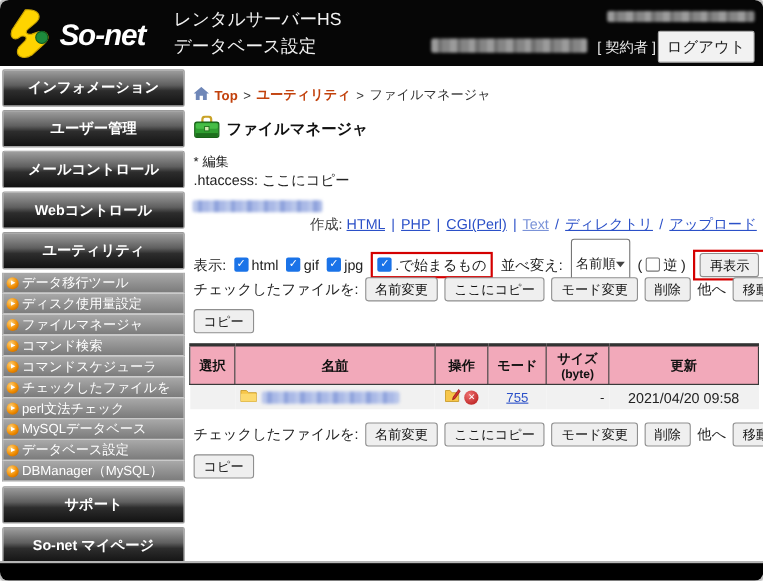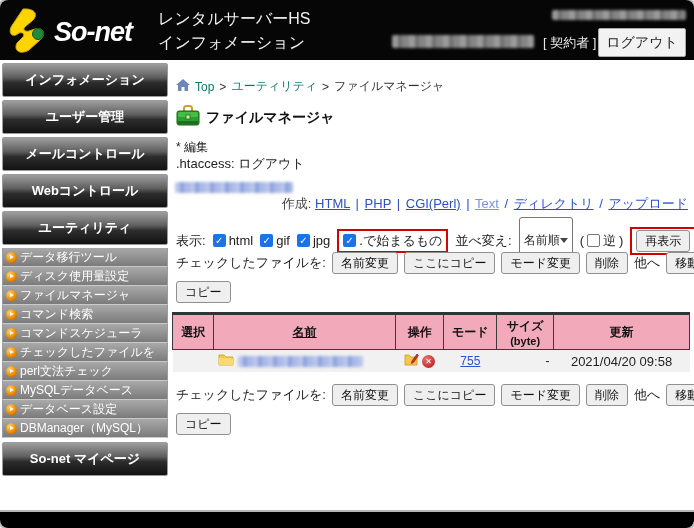--- a/index.html
+++ b/index.html
@@ -24,21 +24,21 @@
       font-size:13px;font-weight:bold;display:flex;align-items:center;justify-content:center;}
   .side-btn.sub{height:19px;border-left:1px solid #9b9b9b;border-right:1px solid #9b9b9b;border-bottom:1px solid #c9c9c9;
       background:linear-gradient(180deg,#a9a9a9 0%,#7b7b7b 100%);
       font-size:12px;display:flex;align-items:center;padding-left:3px;gap:3px;}
   .bullet{width:11px;height:11px;border-radius:50%;flex:0 0 11px;position:relative;
       background:radial-gradient(circle at 35% 32%,#ffd27a 0%,#f08c00 55%,#b35c00 100%);}
   .bullet::after{content:"";position:absolute;left:4px;top:3px;border-left:4px solid #fff;
       border-top:2.5px solid transparent;border-bottom:2.5px solid transparent;}
   
   .crumb{position:absolute;left:176px;top:78px;font-size:12px;display:flex;align-items:center;gap:5px;color:#333;}
-  .crumb a{color:#0f766e;text-decoration:none;cursor:pointer;}
+  .crumb a{color:#c2410c;text-decoration:none;cursor:pointer;font-weight:bold;}
   .page-title{position:absolute;left:176px;top:105px;display:flex;align-items:center;gap:6px;
       font-size:14px;font-weight:bold;color:#111;}
   .note1{position:absolute;left:176px;top:139px;font-size:12px;color:#222;}
   .note2{position:absolute;left:176px;top:155px;font-size:13px;color:#222;}
   .dir-redact{position:absolute;left:175px;top:182px;width:118px;height:11px;}
   .create-line{position:absolute;left:172px;top:195px;width:516px;text-align:right;font-size:13px;color:#444;}
   .create-line a{color:#2b50c8;text-decoration:underline;cursor:pointer;}
   .create-line a.lite{color:#7b93d8;}
   .create-line .sep{color:#2b50c8;margin:0 2px;}
   .filter-line{position:absolute;left:176px;top:217px;width:512px;display:flex;align-items:center;
@@ -82,21 +82,21 @@
     <div class="logo-wrap">
       <span>
         <svg width="44" height="46" viewBox="0 0 44 46">
           <path d="M15 2 C27 1 31 8 24 14 L18 19 C14 22 16 25 21 24 L27 22 C35 20 39 27 32 33 L21 43 C13 48 5 44 9 36 L15 30 C17 27 15 25 11 26 L8 28 C2 30 0 23 5 17 Z" fill="#ffd400" stroke="#caa400" stroke-width="1"></path>
           <circle cx="30" cy="27" r="5.5" fill="#1d8a3c" stroke="#0d5a22" stroke-width="1"></circle>
         </svg>
       </span>
       <span class="logo-text">So-net</span>
     </div>
     <div class="svc-title">レンタルサーバーHS
-インフォメーション</div>
+データベース設定</div>
     <span class="redact gray" style="position:absolute;left:552px;top:10px;width:134px;height:10px;"></span>
     <span class="redact gray" style="position:absolute;left:392px;top:35px;width:142px;height:13px;"></span>
     <span class="hdr-role">[ 契約者 ]</span>
     <div class="logout-btn">ログアウト</div>
   </div>
 
   <div class="sidebar">
     <div class="side-btn main">インフォメーション</div>
     <div class="side-btn main">ユーザー管理</div>
     <div class="side-btn main">メールコントロール</div>
@@ -137,20 +137,21 @@
       </div>
     <div class="side-btn sub">
       <span class="bullet"></span>
       <span>データベース設定</span>
       </div>
     <div class="side-btn sub" style="margin-bottom:4px;">
       <span class="bullet"></span>
       <span>DBManager（MySQL）</span>
       </div>
 
+    <div class="side-btn main">サポート</div>
     <div class="side-btn main">So-net マイページ</div>
   </div>
 
   <div class="crumb">
     <span>
       <svg width="14" height="12" viewBox="0 0 14 12">
         <path d="M7 0 L14 6 L12 6 L12 12 L8.5 12 L8.5 8 L5.5 8 L5.5 12 L2 12 L2 6 L0 6 Z" fill="#6f87b8"></path>
       </svg>
     </span>
     <a>Top</a>
@@ -167,21 +168,21 @@
         <rect x="1" y="6" width="22" height="14" rx="2" fill="#2f9e30" stroke="#176017" stroke-width="1"></rect>
         <rect x="2" y="7" width="20" height="5" rx="1.5" fill="#46bd46"></rect>
         <rect x="10" y="10" width="4" height="4" fill="#cfeab0" stroke="#1d6e1d" stroke-width="0.8"></rect>
         <rect x="2" y="16" width="20" height="3.5" fill="#1d6e1d"></rect>
       </svg>
     </span>
     <span>ファイルマネージャ</span>
   </div>
 
   <div class="note1">* 編集</div>
-  <div class="note2">.htaccess: ログアウト</div>
+  <div class="note2">.htaccess: ここにコピー</div>
   <span class="redact blue dir-redact"></span>
 
   <div class="create-line">
     <span>作成:</span>
     <a>HTML</a>
     <span class="sep">|</span>
     <a>PHP</a>
     <span class="sep">|</span>
     <a>CGI(Perl)</a>
     <span class="sep">|</span>

